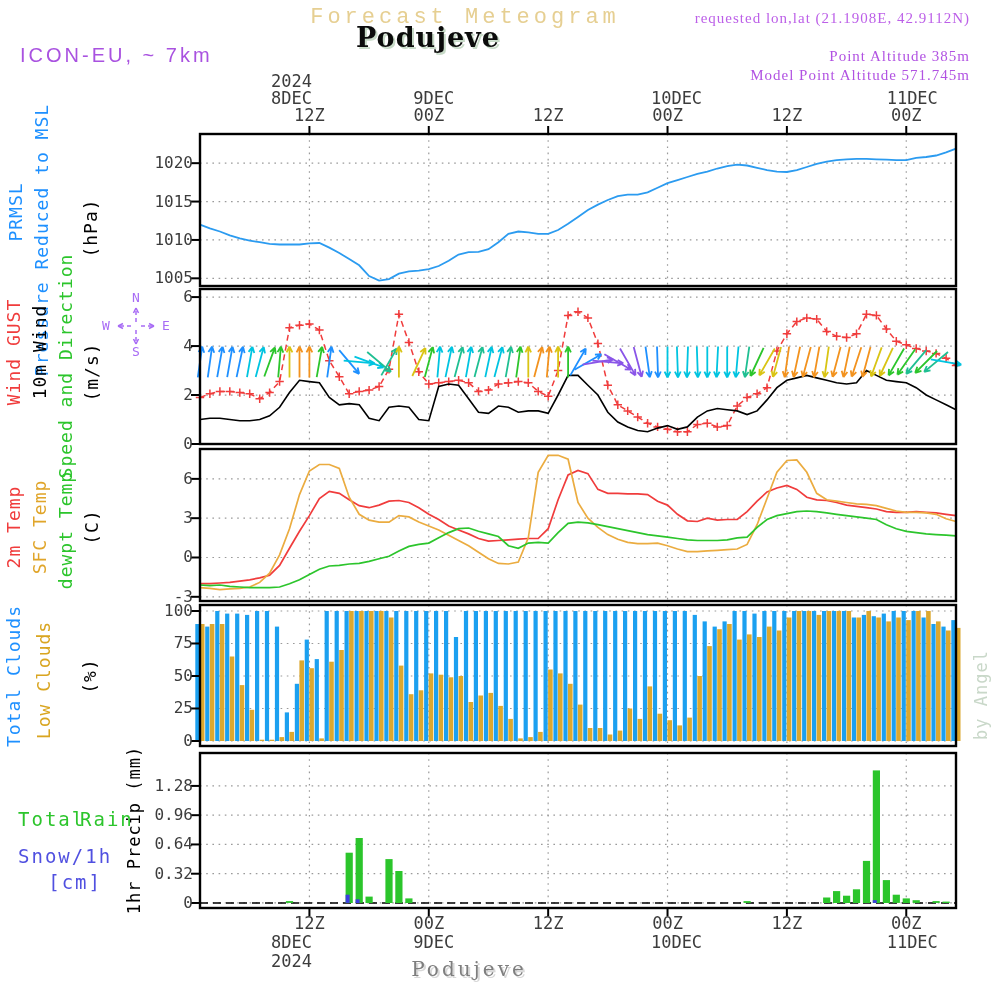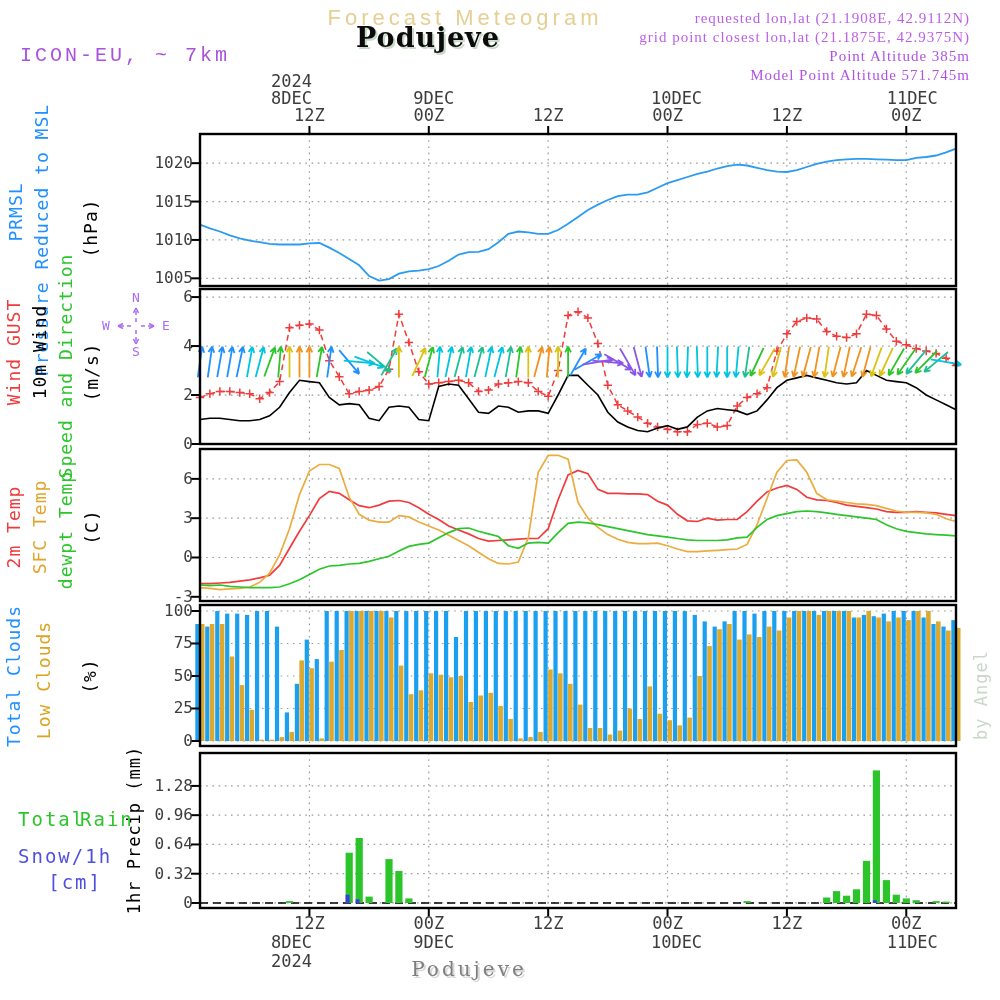--- a/index.html
+++ b/index.html
@@ -1,34 +1,33 @@
 <!DOCTYPE html>
 <html><head>
 <meta charset="utf-8">
 <style>
   html,body{margin:0;padding:0;background:#fff;font-family:"Liberation Sans",sans-serif}
   .stage{position:relative;width:1000px;height:1000px;background:#fff;overflow:hidden}
   .hdr{position:absolute;white-space:nowrap}
-  #plotTitle{left:465px;top:5px;transform:translateX(-50%);font-family:Liberation Sans, sans-serif;font-size:22px;letter-spacing:4px;color:#E6CF92}
+  #plotTitle{left:465px;top:5px;transform:translateX(-50%);font-family:Liberation Mono, monospace;font-size:22px;letter-spacing:4px;color:#E6CF92}
   #stationTitle{left:428px;top:22px;transform:translateX(-50%);font-family:"DejaVu Serif",serif;font-weight:bold;font-size:27px;color:#0b0b0b;text-shadow:2px 2px 0 #c7dac7;letter-spacing:1px}
   .meta{position:absolute;right:30px;text-align:right;font-family:Liberation Serif, serif;font-size:15px;color:#BC5FE8;letter-spacing:1px;white-space:nowrap}
   #meta1{top:10px}#meta2{top:29px}#meta3{top:48px;color:#B152E2}#meta4{top:67px;color:#B152E2}
-  #modelLabel{left:20px;top:44px;font-family:Liberation Mono, monospace;font-size:20px;color:#A952E0;letter-spacing:3px}
+  #modelLabel{left:20px;top:44px;font-family:Liberation Sans, sans-serif;font-size:20px;color:#A952E0;letter-spacing:3px}
   #watermark{left:981px;top:695px;transform:translate(-50%,-50%) rotate(-90deg);font-family:"DejaVu Sans Mono",monospace;font-size:17px;color:#C9D8C9;letter-spacing:1px}
   #footerStation{left:469px;top:957px;transform:translateX(-50%);font-family:"DejaVu Serif",serif;font-size:20px;color:#7e7e7e;letter-spacing:3px;text-shadow:2px 2px 0 #d8d8d8}
   svg text{user-select:none}
 </style>
 </head>
 <body>
 
 <div class="stage">
   <div class="hdr" id="plotTitle">Forecast Meteogram</div>
   <div class="hdr" id="stationTitle">Podujeve</div>
   <div class="meta" id="meta1">requested lon,lat (21.1908E, 42.9112N)</div>
-  <div class="meta" id="meta2">grid point closest lon,lat (21.1875E, 42.9375N)</div>
   <div class="meta" id="meta3">Point Altitude 385m</div>
   <div class="meta" id="meta4">Model Point Altitude 571.745m</div>
   <div class="hdr" id="modelLabel">ICON-EU, ~ 7km</div>
   <svg id="chart" width="1000" height="1000">
       <g>
         <line x1="200" x2="956" y1="278.32323232323233" y2="278.32323232323233" stroke="#9a9a9a" stroke-dasharray="1.6 4.6" stroke-width="1.2"></line>
         <line x1="200" x2="956" y1="239.93939393939382" y2="239.93939393939382" stroke="#9a9a9a" stroke-dasharray="1.6 4.6" stroke-width="1.2"></line>
         <line x1="200" x2="956" y1="201.55555555555537" y2="201.55555555555537" stroke="#9a9a9a" stroke-dasharray="1.6 4.6" stroke-width="1.2"></line>
         <line x1="200" x2="956" y1="163.1717171717169" y2="163.1717171717169" stroke="#9a9a9a" stroke-dasharray="1.6 4.6" stroke-width="1.2"></line>
         <line x1="309.42105263157896" x2="309.42105263157896" y1="134" y2="286" stroke="#9a9a9a" stroke-dasharray="1.6 4.6" stroke-width="1.2"></line>

